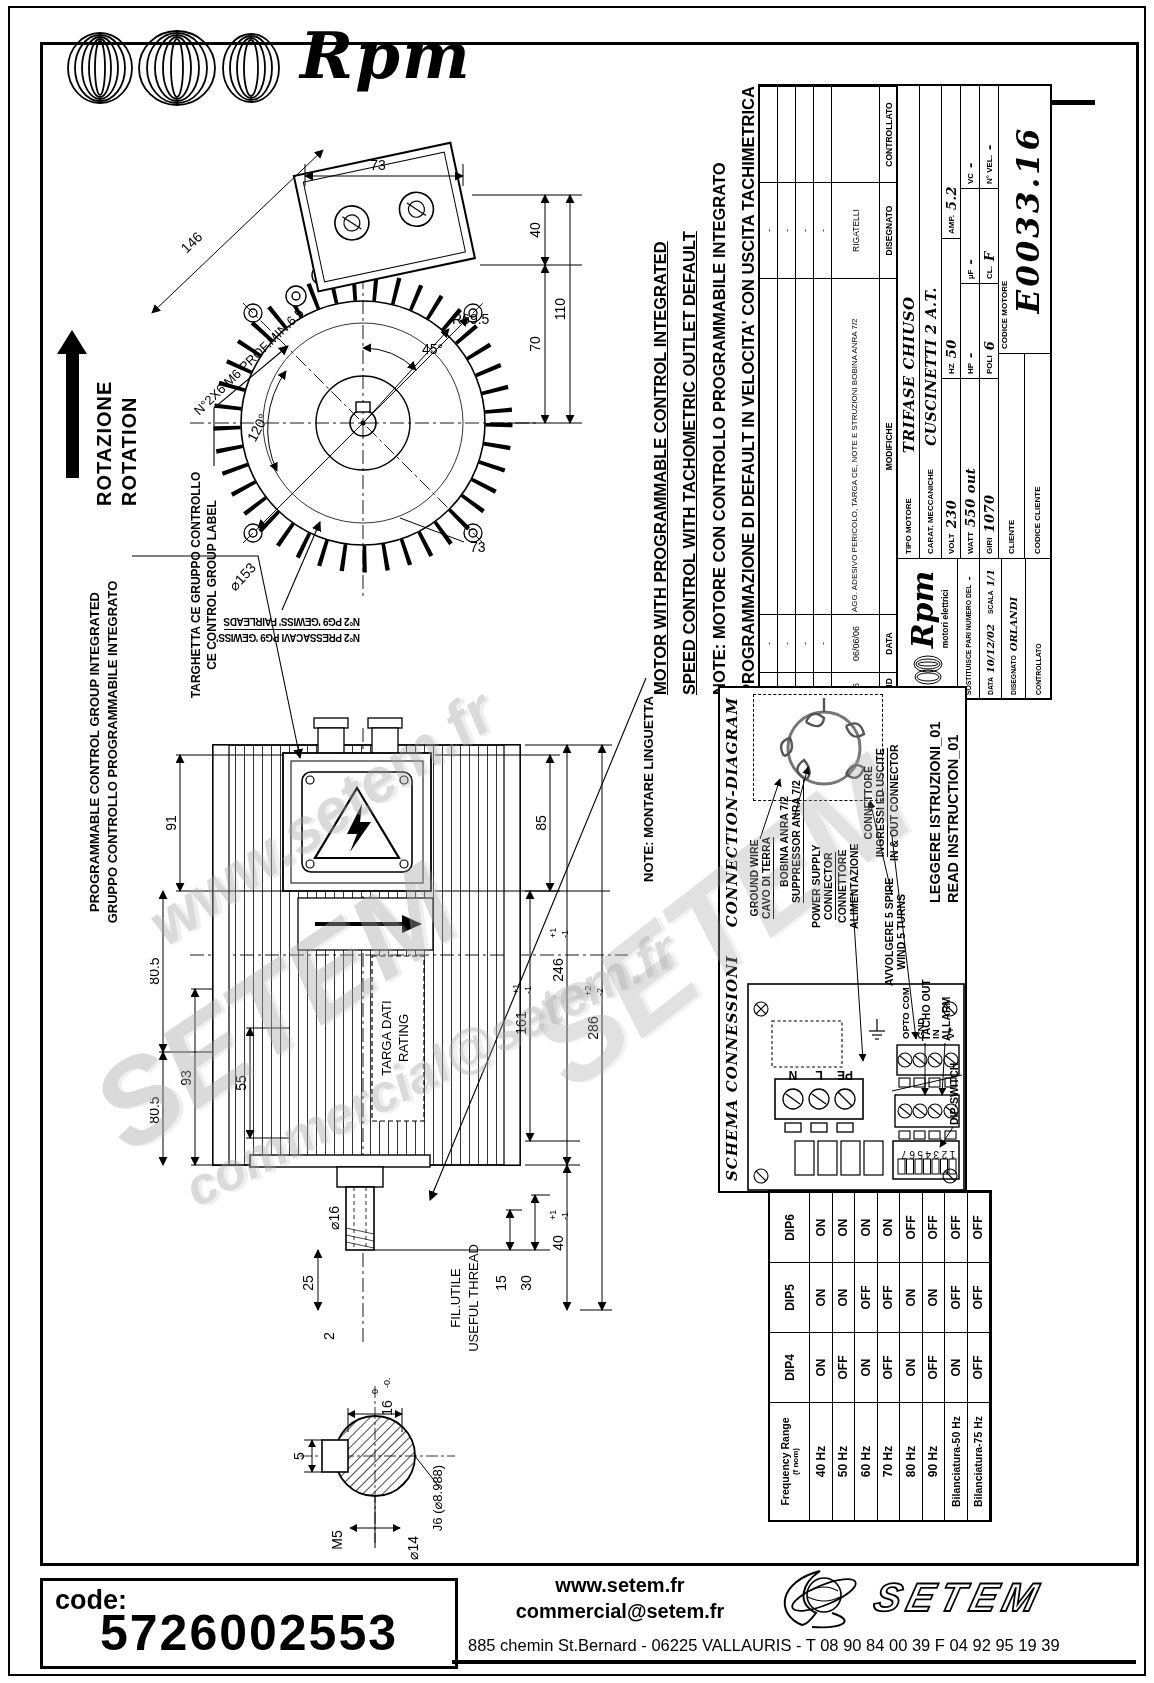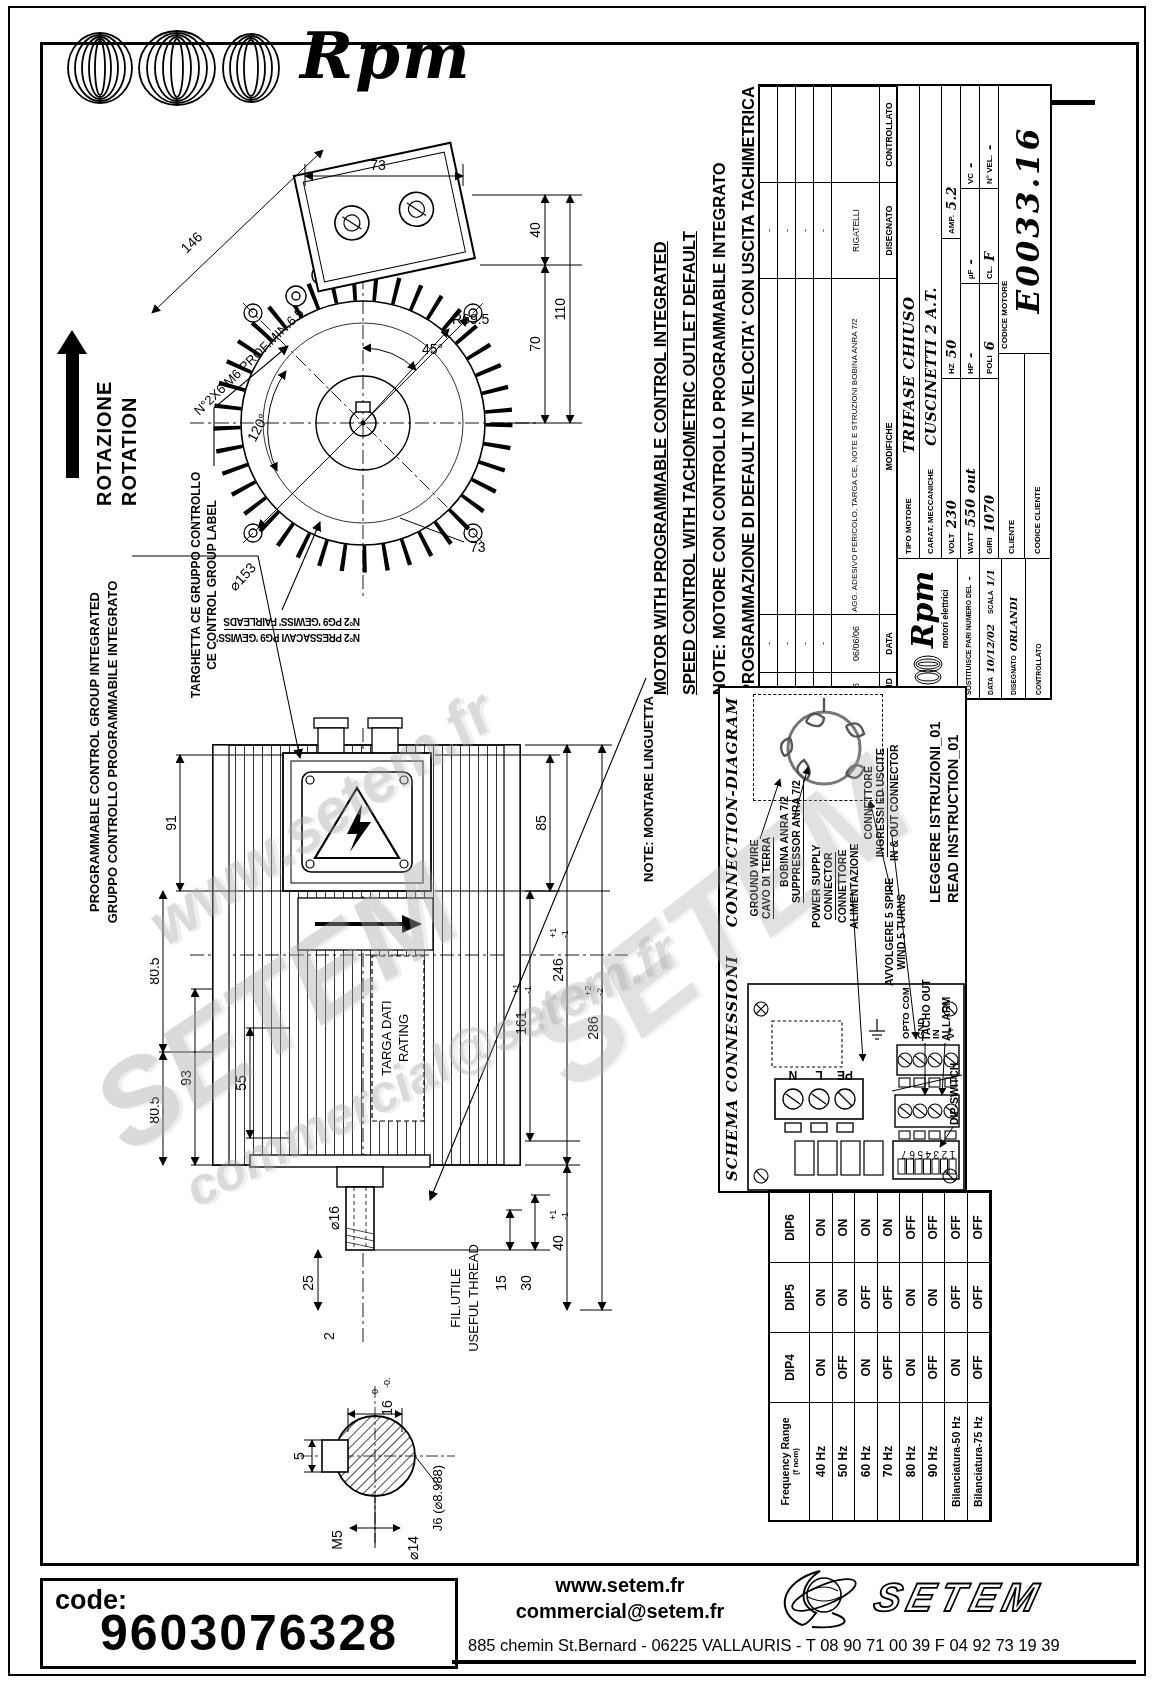--- a/index.html
+++ b/index.html
@@ -731,33 +731,33 @@
       <div>OFF</div>
       <div>OFF</div>
     <div class="fsm">Bilanciatura-75 Hz</div>
       <div>OFF</div>
       <div>OFF</div>
       <div>OFF</div>
   </div>
 
   <div class="abs code-box">
     <div class="code-label">code:</div>
-    <div class="code-value">9603076328</div>
+    <div class="code-value">5726002553</div>
   </div>
 
   <div class="abs foot-web" style="left:470px;top:1572px;width:300px">
     <div>www.setem.fr</div>
     <div>commercial@setem.fr</div>
   </div>
 
   <svg class="abs draw" style="left:772px;top:1563px" width="280" height="72" viewBox="0 0 280 72">
     <path d="M30 62 C2 50, 8 18, 48 8 C30 20, 24 40, 44 50 C38 58, 34 62, 30 62 Z" fill="none" stroke="#000" stroke-width="2"></path>
     <circle cx="52" cy="32" r="17" fill="#fff" stroke="#000" stroke-width="1.6"></circle>
     <path d="M38 28 q14 -8 28 0 M36 34 q16 8 32 0" stroke="#000" fill="none" stroke-width="1.1"></path>
     <ellipse cx="52" cy="32" rx="34" ry="10" transform="rotate(-22 52 32)" fill="none" stroke="#000" stroke-width="1.8"></ellipse>
     <path d="M60 50 C85 58, 70 66, 40 64" fill="none" stroke="#000" stroke-width="2"></path>
   </svg>
   <div class="abs setem-text" style="left:875px;top:1575px">SETEM</div>
 
-  <div class="abs foot-addr" style="left:468px;top:1636px">885 chemin St.Bernard  -  06225 VALLAURIS  -  T 08 90 71 00 39   F 04 92 73 19 39</div>
+  <div class="abs foot-addr" style="left:468px;top:1636px">885 chemin St.Bernard  -  06225 VALLAURIS  -  T 08 90 84 00 39   F 04 92 95 19 39</div>
   <div class="abs" style="left:452px;top:1660px;width:684px;height:4px;background:#000"></div>
 
 </div>
 
 </body></html>

